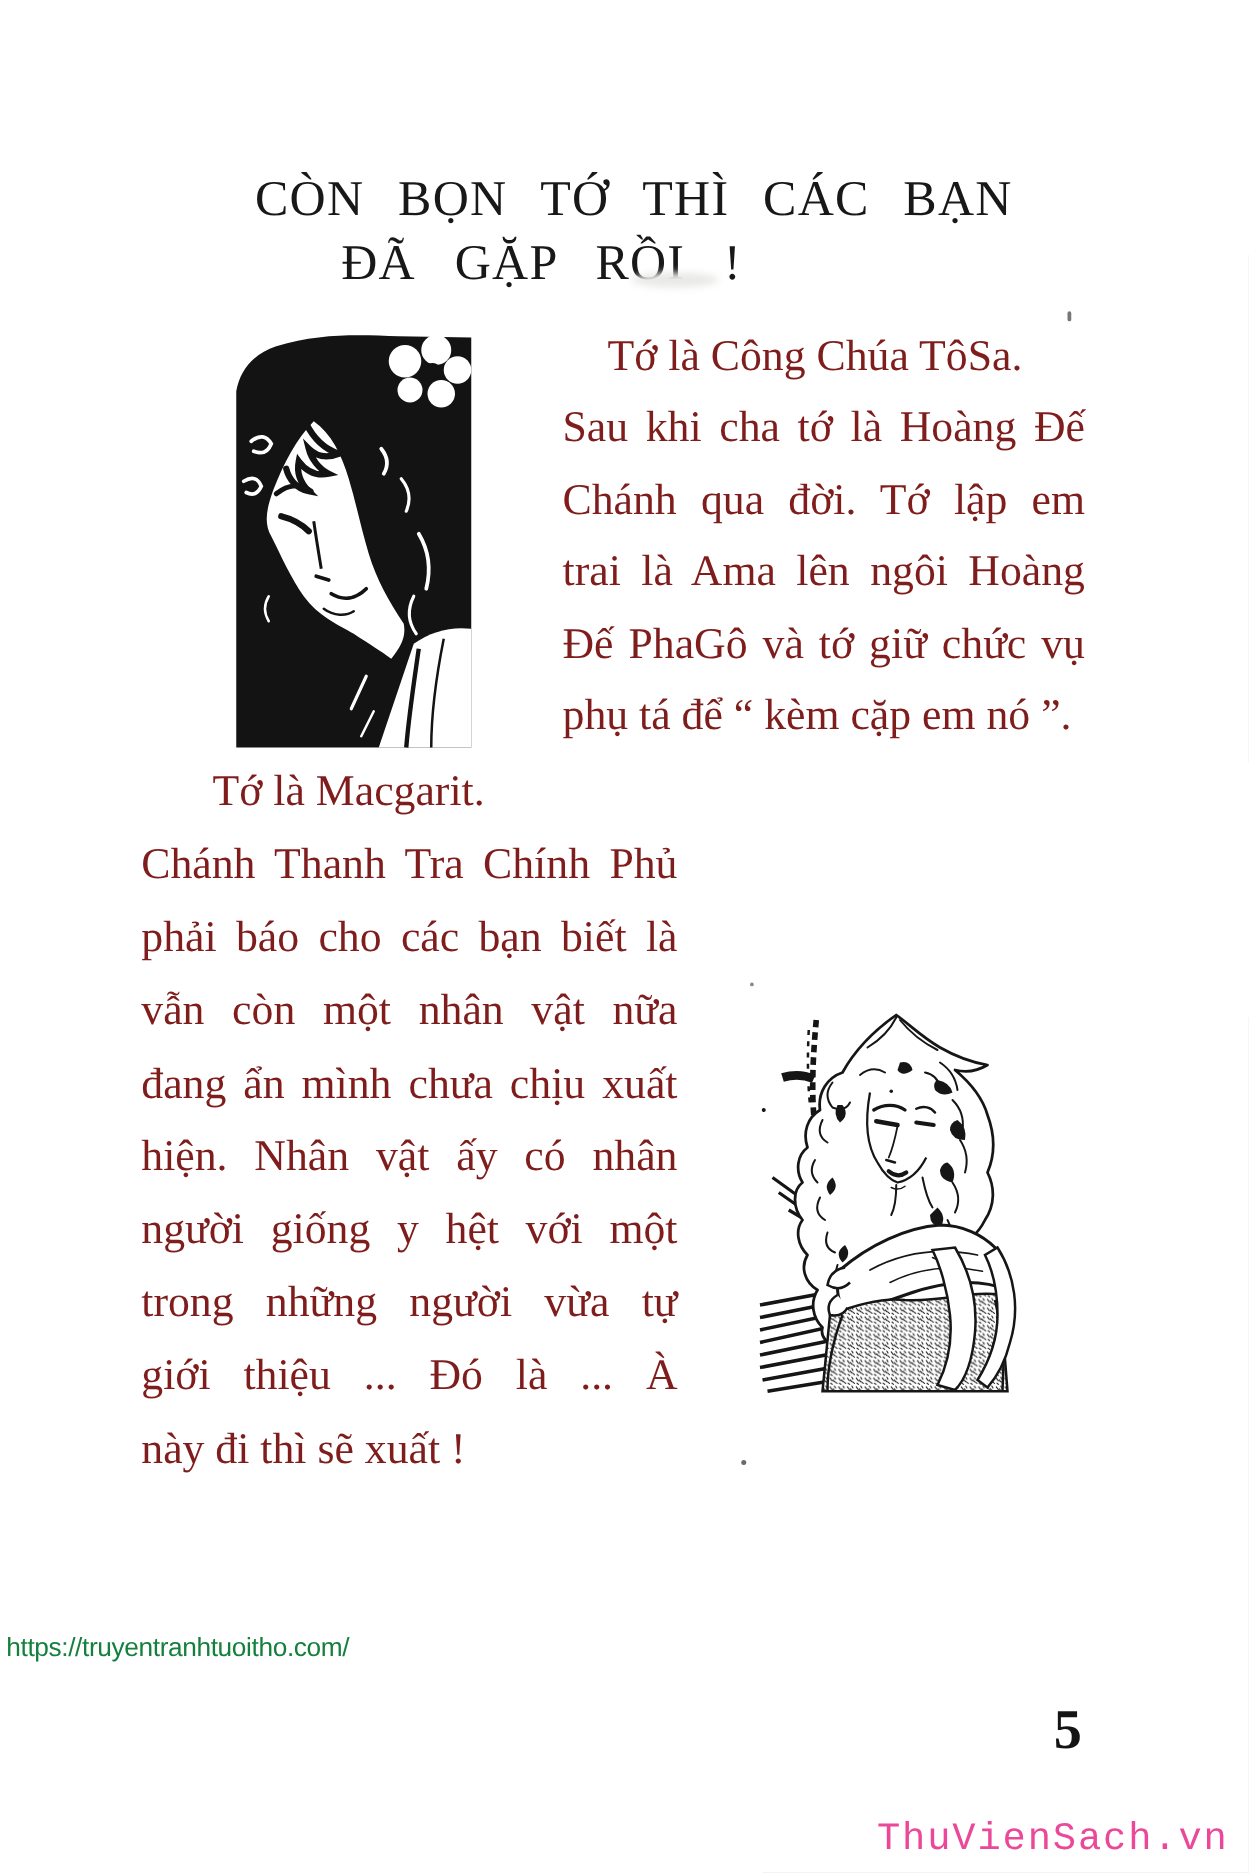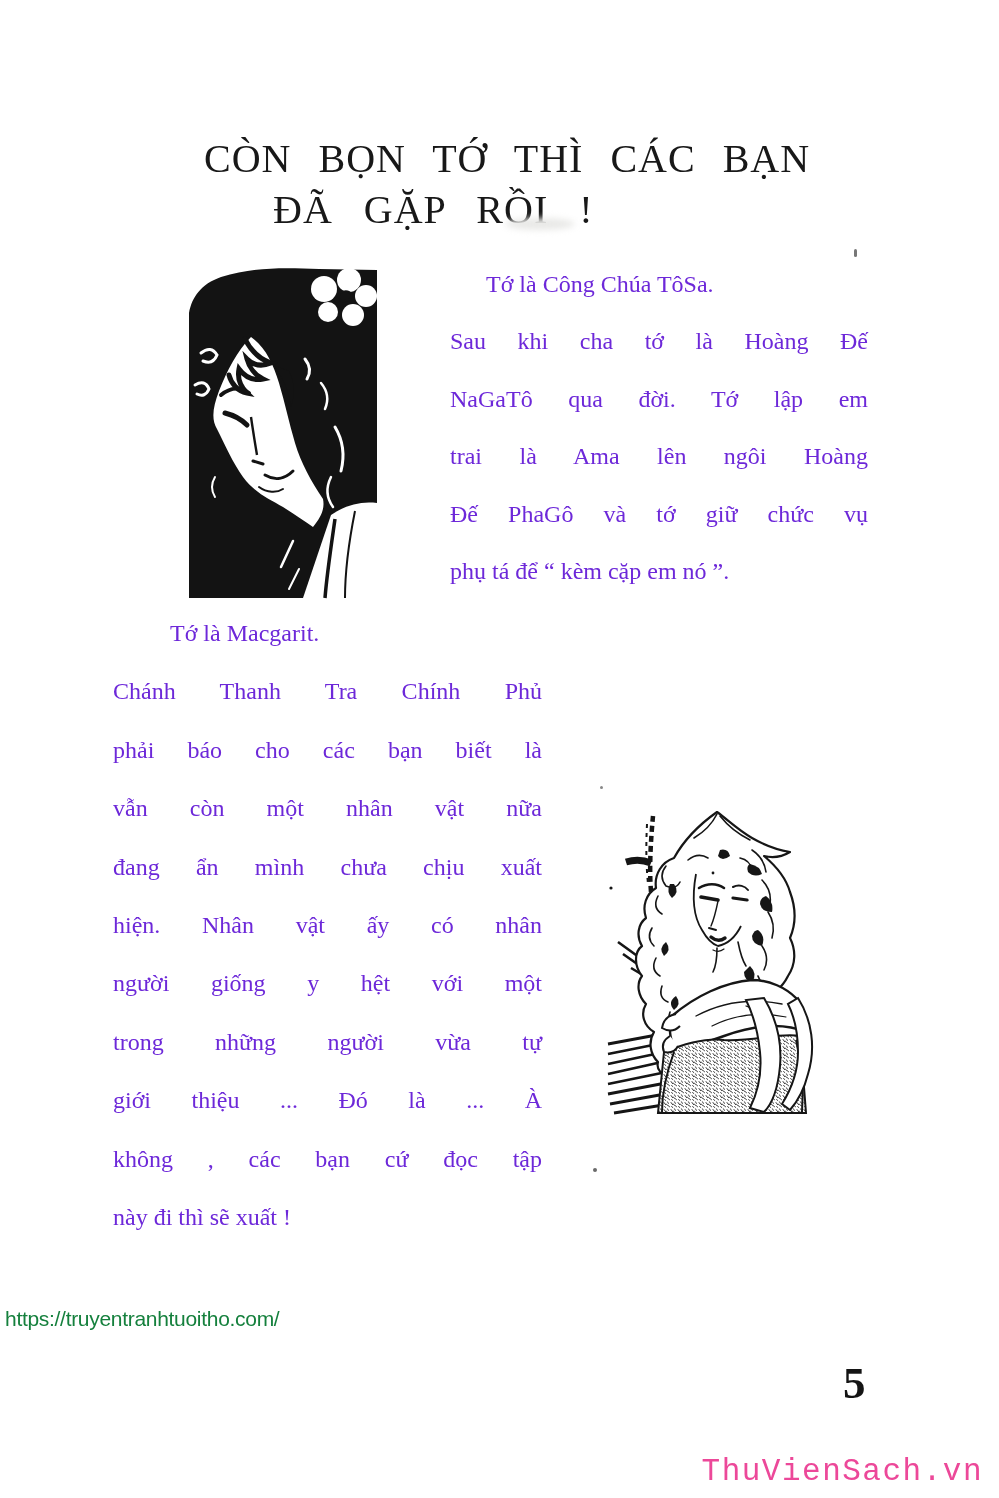--- a/index.html
+++ b/index.html
@@ -16,21 +16,21 @@
     font-size:40px;
     line-height:1;
     letter-spacing:1px;
     word-spacing:16px;
     white-space:nowrap;
     color:#181818;
   }
   #title-line-1{left:204px;top:139px;}
   #title-line-2{left:261px;top:190px;word-spacing:20px;margin-left:12px;}
 
-  .textblock{position:absolute;font-size:24px;color:#6d28d9;}
+  .textblock{position:absolute;font-size:35px;color:#7f1d1d;}
   .tosa-text{left:450px;top:256px;width:418px;line-height:57.4px;}
   .mac-text{left:113px;top:604px;width:429px;line-height:58.4px;}
   .line{text-align:justify;text-align-last:justify;white-space:normal;}
   .line.first-indent{text-align-last:left;text-indent:36px;}
   .line.mac-indent{text-align-last:left;text-indent:57px;}
   .line.no-just{text-align-last:left;}
 
   .illus{position:absolute;margin:0;padding:0;}
   #tosa-illustration{left:185px;top:267px;width:196px;height:333px;}
   #mac-illustration{left:600px;top:800px;width:235px;height:315px;}
@@ -104,37 +104,36 @@
         <path d="M96,300 l12,-26" stroke-width="2.5"></path>
         <path d="M104,322 l10,-20" stroke-width="2"></path>
         <path d="M30,210 q-6,10 0,20" stroke-width="2"></path>
       </g>
     </svg>
   </figure>
 
   <div class="textblock tosa-text">
     <div class="line first-indent">Tớ là Công Chúa TôSa.</div>
     <div class="line">Sau khi cha tớ là Hoàng Đế</div>
-    <div class="line">NaGaTô qua đời. Tớ lập em</div>
+    <div class="line">Chánh qua đời. Tớ lập em</div>
     <div class="line">trai là Ama lên ngôi Hoàng</div>
     <div class="line">Đế PhaGô và tớ giữ chức vụ</div>
     <div class="line no-just">phụ tá để “ kèm cặp em nó ”.</div>
   </div>
 
   <div class="textblock mac-text">
     <div class="line mac-indent">Tớ là Macgarit.</div>
     <div class="line">Chánh Thanh Tra Chính Phủ</div>
     <div class="line">phải báo cho các bạn biết là</div>
     <div class="line">vẫn còn một nhân vật nữa</div>
     <div class="line">đang ẩn mình chưa chịu xuất</div>
     <div class="line">hiện. Nhân vật ấy có nhân</div>
     <div class="line">người giống y hệt với một</div>
     <div class="line">trong những người vừa tự</div>
     <div class="line">giới thiệu ... Đó là ... À</div>
-    <div class="line">không , các bạn cứ đọc tập</div>
     <div class="line no-just">này đi thì sẽ xuất !</div>
   </div>
 
   <figure class="illus" id="mac-illustration">
     <svg viewBox="0 0 235 315" width="235" height="315" xmlns="http://www.w3.org/2000/svg">
       <defs>
         <pattern id="stipple" width="7" height="7" patternUnits="userSpaceOnUse">
           <rect width="7" height="7" fill="#ffffff"></rect>
           <path d="M1,1.5 l1.6,2.2 M4.5,0.8 l0.9,1.6 M5.2,4.6 l1.4,1.2 M1.6,5.6 l1.2,0.9 M3.4,3 l1,1.4" stroke="#1a1a1a" stroke-width="0.85" stroke-linecap="round"></path>
         </pattern>

